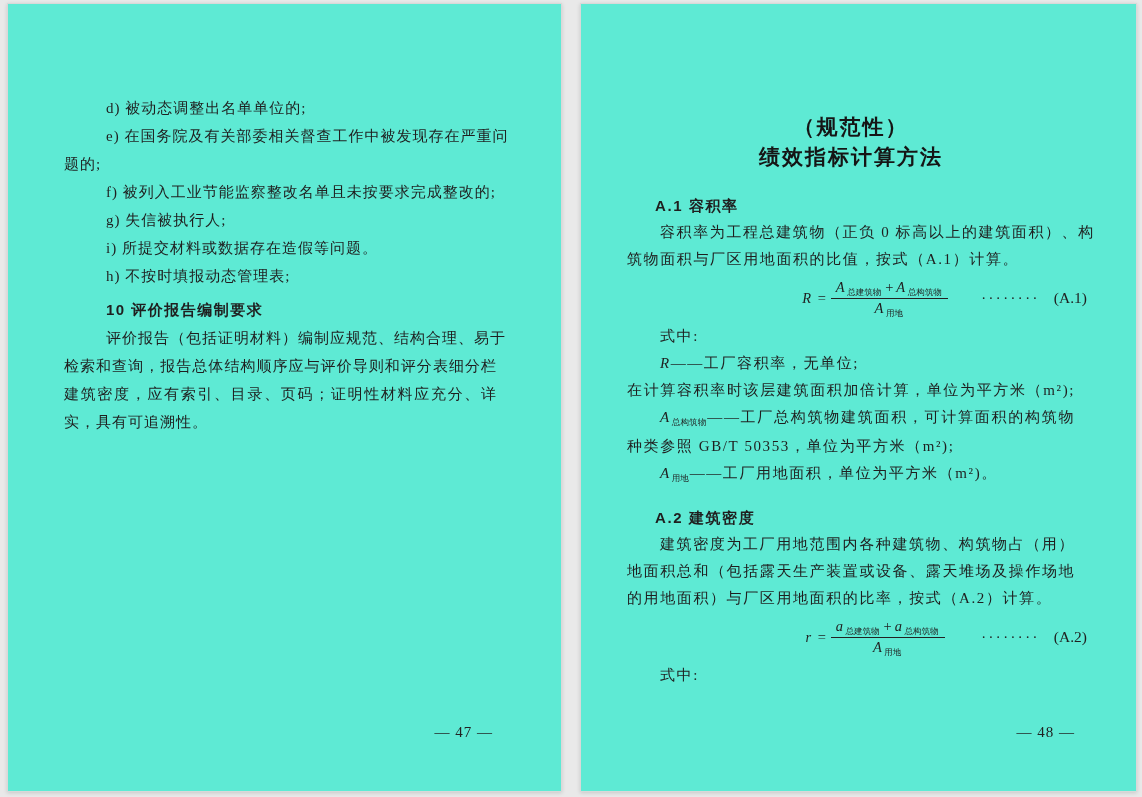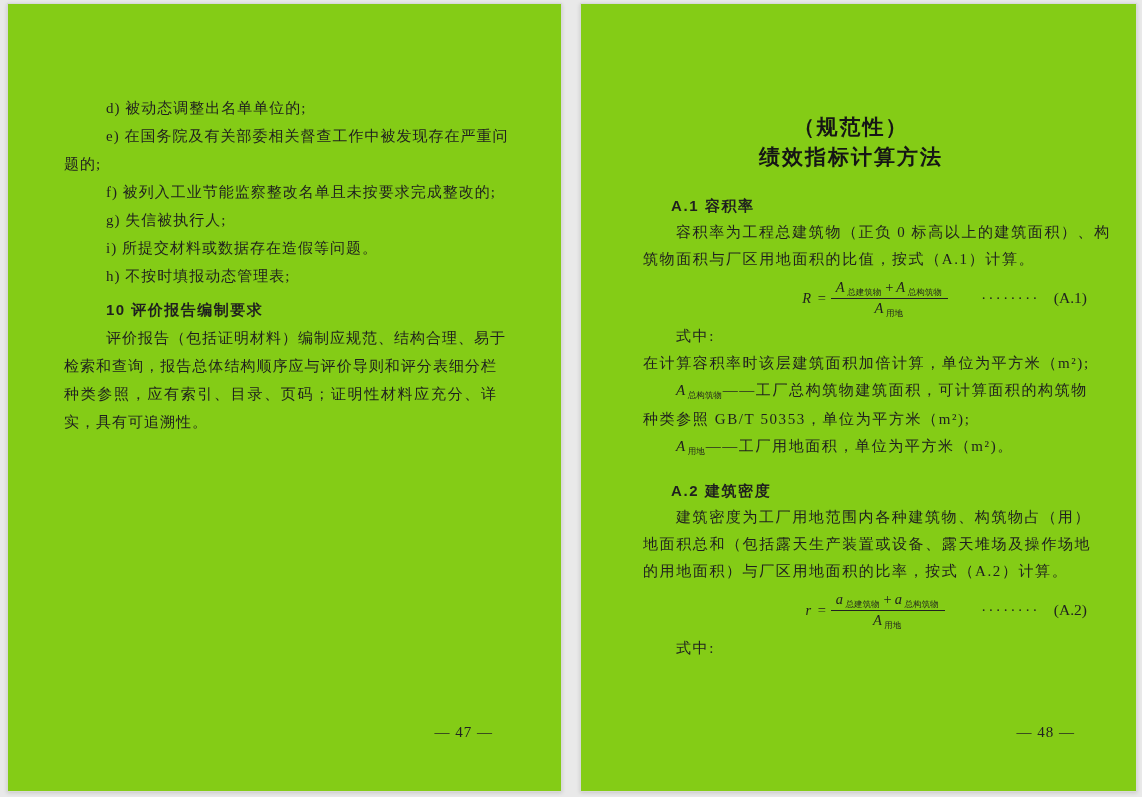--- a/index.html
+++ b/index.html
@@ -6,36 +6,36 @@
   body{
     width:1142px;height:797px;
     background:#e9e9e9;
     font-family:"Liberation Serif","DejaVu Serif",serif;
     color:#1f1f1f;
     overflow:hidden;
     position:relative;
   }
   .page{
     position:absolute;top:3px;height:789px;
-    background:#84cc16;
+    background:#5eead4;
     border:1px solid #d9d9d9;
     box-shadow:0 1px 4px rgba(0,0,0,.14);
     box-sizing:border-box;
   }
   #page-left{left:7px;width:555px;padding:90px 64px 0 56px;}
   #page-right{left:580px;width:557px;padding:108px 61px 0 46px;}
 
   .line{
     font-size:15px;
     letter-spacing:1px;
     white-space:nowrap;
     color:#1f1f1f;
   }
   #page-left .line{line-height:28px;}
-  #page-right .line{line-height:27px;letter-spacing:1.6px;margin-left:16px;}
+  #page-right .line{line-height:27px;letter-spacing:1.6px;}
   .fill{text-align:justify;text-align-last:justify;}
   #page-left .indent{text-indent:42px;}
   #page-right .indent{text-indent:33px;}
   .heading{
     font-family:"Liberation Sans","DejaVu Sans",sans-serif;
     font-weight:bold;letter-spacing:1.5px;
     margin-top:6px;
   }
   .sec-heading{
     font-family:"Liberation Sans","DejaVu Sans",sans-serif;
@@ -101,21 +101,21 @@
       <div class="line indent">d) 被动态调整出名单单位的;</div>
       <div class="line indent fill">e) 在国务院及有关部委相关督查工作中被发现存在严重问</div>
       <div class="line">题的;</div>
       <div class="line indent">f) 被列入工业节能监察整改名单且未按要求完成整改的;</div>
       <div class="line indent">g) 失信被执行人;</div>
       <div class="line indent">i) 所提交材料或数据存在造假等问题。</div>
       <div class="line indent">h) 不按时填报动态管理表;</div>
       <div class="line indent heading">10 评价报告编制要求</div>
       <div class="line indent fill">评价报告（包括证明材料）编制应规范、结构合理、易于</div>
       <div class="line fill">检索和查询，报告总体结构顺序应与评价导则和评分表细分栏</div>
-      <div class="line fill">种类参照，应有索引、目录、页码；证明性材料应充分、详</div>
+      <div class="line fill">建筑密度，应有索引、目录、页码；证明性材料应充分、详</div>
       <div class="line">实，具有可追溯性。</div>
     </div>
   <div class="footer">— 47 —</div>
 </div>
 
 <div class="page" id="page-right">
   <div class="rp-title-block">
     <div class="rp-title">（规范性）</div>
     <div class="rp-title">绩效指标计算方法</div>
   </div>
@@ -145,20 +145,21 @@
       </span>
     </span>
     <span class="f-right">
       <span class="f-dots">········</span>
       <span class="f-label">(A.1)</span>
     </span>
   </div>
 
   <div>
       <div class="line indent"><span>式中:</span></div>
+      <div class="line indent"><span class="it">R</span><span>——工厂容积率，无单位;</span></div>
       <div class="line fill"><span>在计算容积率时该层建筑面积加倍计算，单位为平方米（m²);</span></div>
       <div class="line indent fill"><span class="it">A</span><span class="sub">总构筑物</span><span>——工厂总构筑物建筑面积，可计算面积的构筑物</span></div>
       <div class="line"><span>种类参照 GB/T 50353，单位为平方米（m²);</span></div>
       <div class="line indent"><span class="it">A</span><span class="sub">用地</span><span>——工厂用地面积，单位为平方米（m²)。</span></div>
       <div class="line sec-heading">A.2 建筑密度</div>
       <div class="line indent fill"><span>建筑密度为工厂用地范围内各种建筑物、构筑物占（用）</span></div>
       <div class="line fill"><span>地面积总和（包括露天生产装置或设备、露天堆场及操作场地</span></div>
       <div class="line"><span>的用地面积）与厂区用地面积的比率，按式（A.2）计算。</span></div>
     </div>
 

